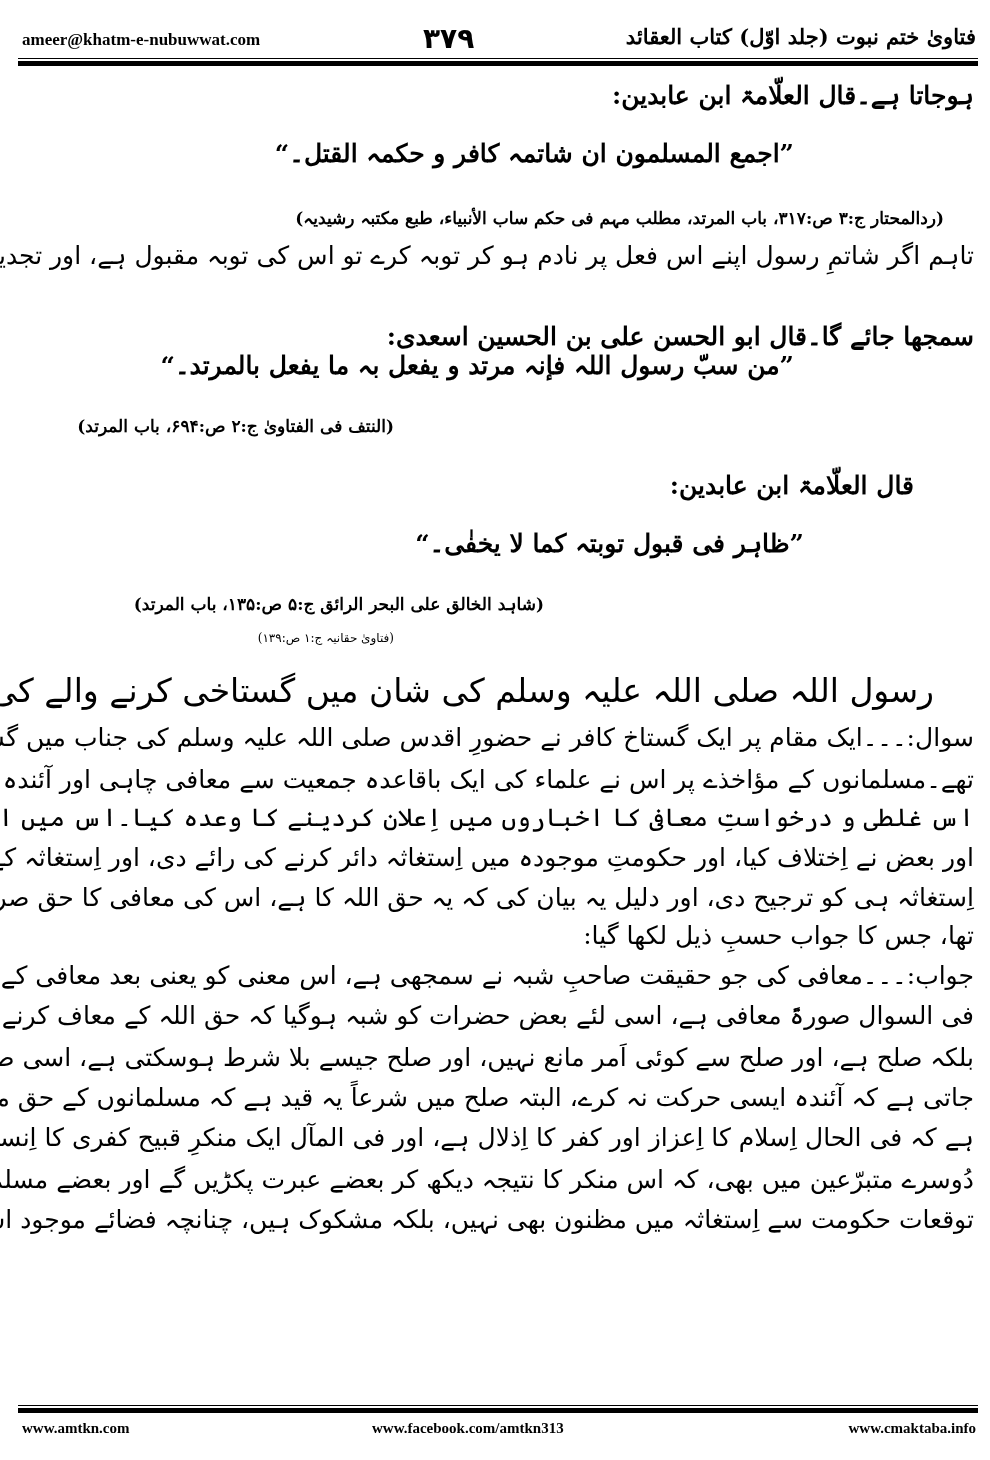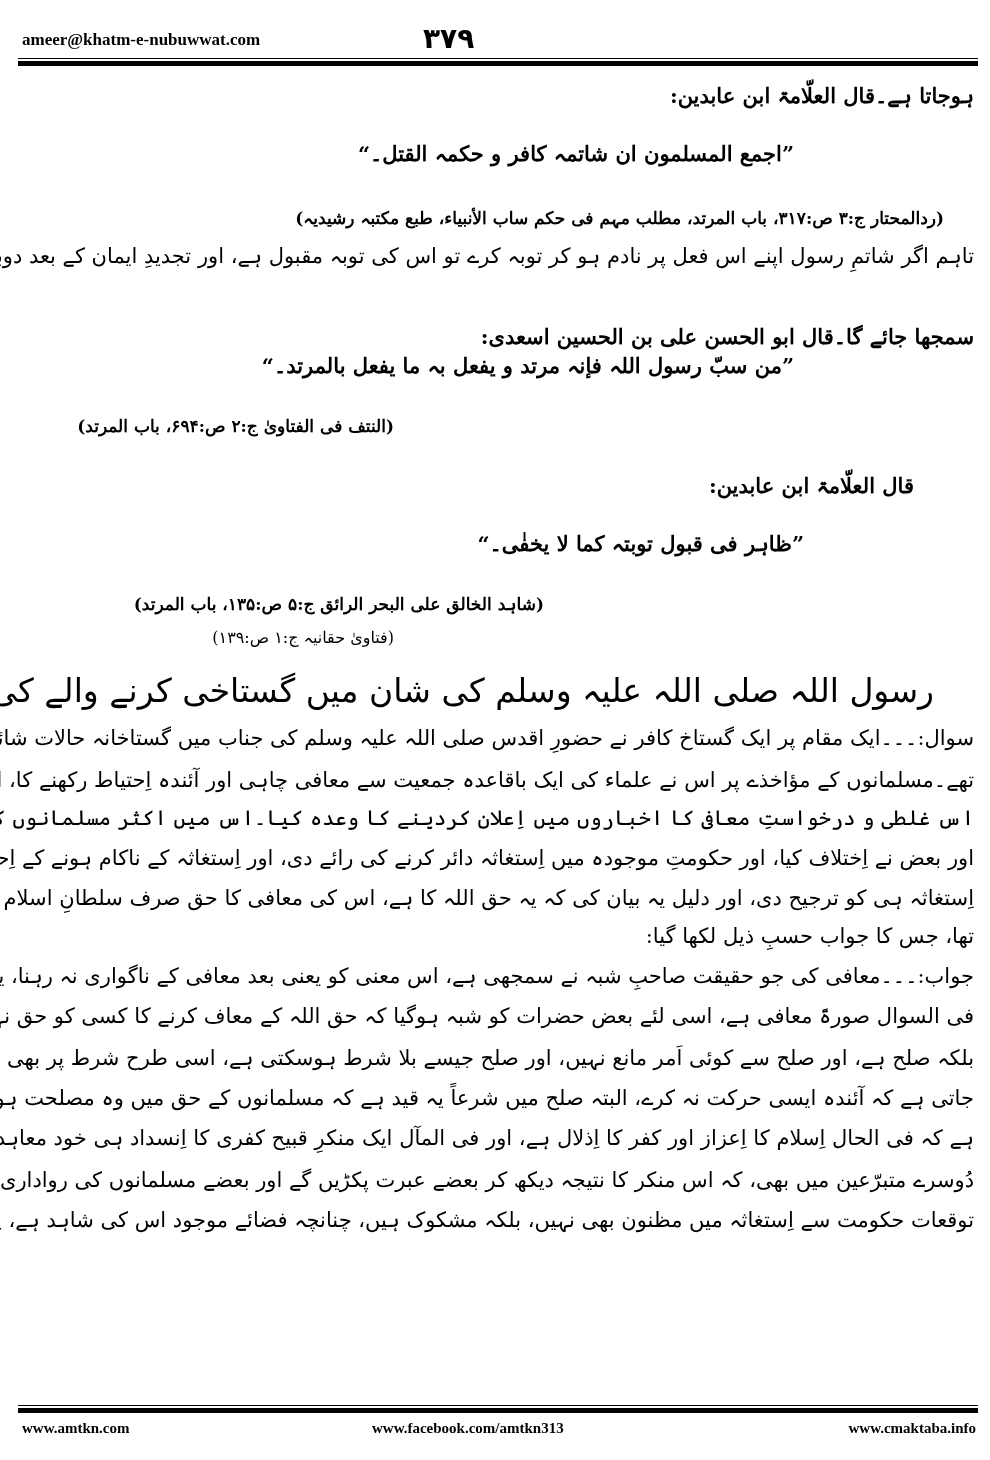--- a/index.html
+++ b/index.html
@@ -8,21 +8,21 @@
 
   .header { position: absolute; left: 18px; right: 12px; top: 24px; height: 30px; }
   .hdr-email { position: absolute; left: 4px; top: 6px; font-family: "Liberation Serif", serif; font-weight: bold; font-size: 17px; }
   .hdr-page { position: absolute; left: 405px; top: -2px; font-family: "DejaVu Sans", sans-serif; font-weight: bold; font-size: 28px; direction: rtl; }
   .hdr-title { position: absolute; right: 2px; top: 0px; font-family: "DejaVu Serif", serif; font-weight: bold; font-size: 21px; direction: rtl; white-space: nowrap; }
   .rule-top { position: absolute; left: 18px; right: 12px; top: 58px; height: 8px; }
   .rule-top .thin { position: absolute; left: 0; right: 0; top: 0; height: 1px; background: #000; }
   .rule-top .thick { position: absolute; left: 0; right: 0; top: 3px; height: 5px; background: #000; }
 
   .content { position: absolute; left: 18px; right: 16px; top: 82px; direction: rtl; font-family: "DejaVu Serif", serif; }
-  .line { position: absolute; right: 0; white-space: nowrap; font-size: 21px; line-height: 28px; }
+  .line { position: absolute; right: 0; white-space: nowrap; font-size: 25px; line-height: 28px; }
   .bold { font-weight: bold; }
   .cite { font-weight: bold; font-size: 17px; }
   .heading { font-size: 33px; font-weight: normal; line-height: 42px; }
   .justify { left: 0; text-align: justify; text-align-last: justify; }
 
   .rule-bot { position: absolute; left: 18px; right: 12px; top: 1405px; height: 8px; }
   .rule-bot .thin { position: absolute; left: 0; right: 0; top: 0; height: 1px; background: #000; }
   .rule-bot .thick { position: absolute; left: 0; right: 0; top: 3px; height: 5px; background: #000; }
   .footer { position: absolute; left: 18px; right: 12px; top: 1418px; height: 24px; font-family: "Liberation Serif", serif; font-weight: bold; font-size: 15px; }
   .ft-left { position: absolute; left: 4px; top: 2px; }
@@ -30,38 +30,39 @@
   .ft-right { position: absolute; right: 2px; top: 2px; }
 </style>
 </head>
 <body>
 
 <div class="page">
 
   <div class="header">
     <span class="hdr-email">ameer@khatm-e-nubuwwat.com</span>
     <span class="hdr-page">۳۷۹</span>
+    <span class="hdr-title">فتاویٰ ختم نبوت (جلد اوّل) کتاب العقائد</span>
   </div>
   <div class="rule-top">
     <div class="thin"></div>
     <div class="thick"></div>
   </div>
 
   <div class="content">
     <div class="line bold" style="top:0px;">ہوجاتا ہے۔قال العلّامۃ ابن عابدین:</div>
     <div class="line bold" style="top:58px;right:180px;">”اجمع المسلمون ان شاتمہ کافر و حکمہ القتل۔“</div>
     <div class="line cite" style="top:122px;right:30px;margin-left:32px;">(ردالمحتار ج:۳ ص:۳۱۷، باب المرتد، مطلب مہم فی حکم ساب الأنبیاء، طبع مکتبہ رشیدیہ)</div>
     <div class="line justify" style="top:160px;">تاہم اگر شاتمِ رسول اپنے اس فعل پر نادم ہو کر توبہ کرے تو اس کی توبہ مقبول ہے، اور تجدیدِ ایمان کے بعد دوبارہ مسلمان</div>
     <div class="line bold" style="top:214px;margin-top:27px;">سمجھا جائے گا۔قال ابو الحسن علی بن الحسین اسعدی:</div>
     <div class="line bold" style="top:270px;right:180px;">”من سبّ رسول اللہ فإنہ مرتد و یفعل بہ ما یفعل بالمرتد۔“</div>
     <div class="line cite" style="top:330px;right:580px;">(النتف فی الفتاویٰ ج:۲ ص:۶۹۴، باب المرتد)</div>
     <div class="line bold" style="top:390px;right:60px;">قال العلّامۃ ابن عابدین:</div>
     <div class="line bold" style="top:448px;right:170px;">”ظاہر فی قبول توبتہ کما لا یخفٰی۔“</div>
     <div class="line cite" style="top:508px;right:430px;">(شاہد الخالق علی البحر الرائق ج:۵ ص:۱۳۵، باب المرتد)</div>
-    <div class="line" style="top:542px;right:580px;font-size:16px;">(فتاویٰ حقانیہ ج:۱ ص:۱۳۹)</div>
+    <div class="line" style="top:542px;right:580px;font-size:12px;">(فتاویٰ حقانیہ ج:۱ ص:۱۳۹)</div>
 
     <div class="line heading" style="top:588px;right:40px;">رسول اللہ صلی اللہ علیہ وسلم کی شان میں گستاخی کرنے والے کی توبہ</div>
 
     <div class="line justify" style="top:642px;">سوال:۔۔۔ایک مقام پر ایک گستاخ کافر نے حضورِ اقدس صلی اللہ علیہ وسلم کی جناب میں گستاخانہ حالات شائع کئے</div>
     <div class="line justify" style="top:684px;">تھے۔مسلمانوں کے مؤاخذے پر اس نے علماء کی ایک باقاعدہ جمعیت سے معافی چاہی اور آئندہ اِحتیاط رکھنے کا، اور فی الحال اپنی</div>
     <div class="line justify" style="top:722px;">اس غلطی و درخواستِ معافی کا اخباروں میں اِعلان کردینے کا وعدہ کیا۔اس میں اکثر مسلمانوں کی رائے اس کو منظور کرلینے کی ہوگئی،</div>
     <div class="line justify" style="top:762px;">اور بعض نے اِختلاف کیا، اور حکومتِ موجودہ میں اِستغاثہ دائر کرنے کی رائے دی، اور اِستغاثہ کے ناکام ہونے کے اِحتمال پر بھی</div>
     <div class="line justify" style="top:802px;">اِستغاثہ ہی کو ترجیح دی، اور دلیل یہ بیان کی کہ یہ حق اللہ کا ہے، اس کی معافی کا حق صرف سلطانِ اسلام کو ہے۔اس کے متعلق سوال آیا</div>
     <div class="line" style="top:840px;">تھا، جس کا جواب حسبِ ذیل لکھا گیا:</div>
     <div class="line justify" style="top:880px;">جواب:۔۔۔معافی کی جو حقیقت صاحبِ شبہ نے سمجھی ہے، اس معنی کو یعنی بعد معافی کے ناگواری نہ رہنا، یہ معافی مذکور</div>

